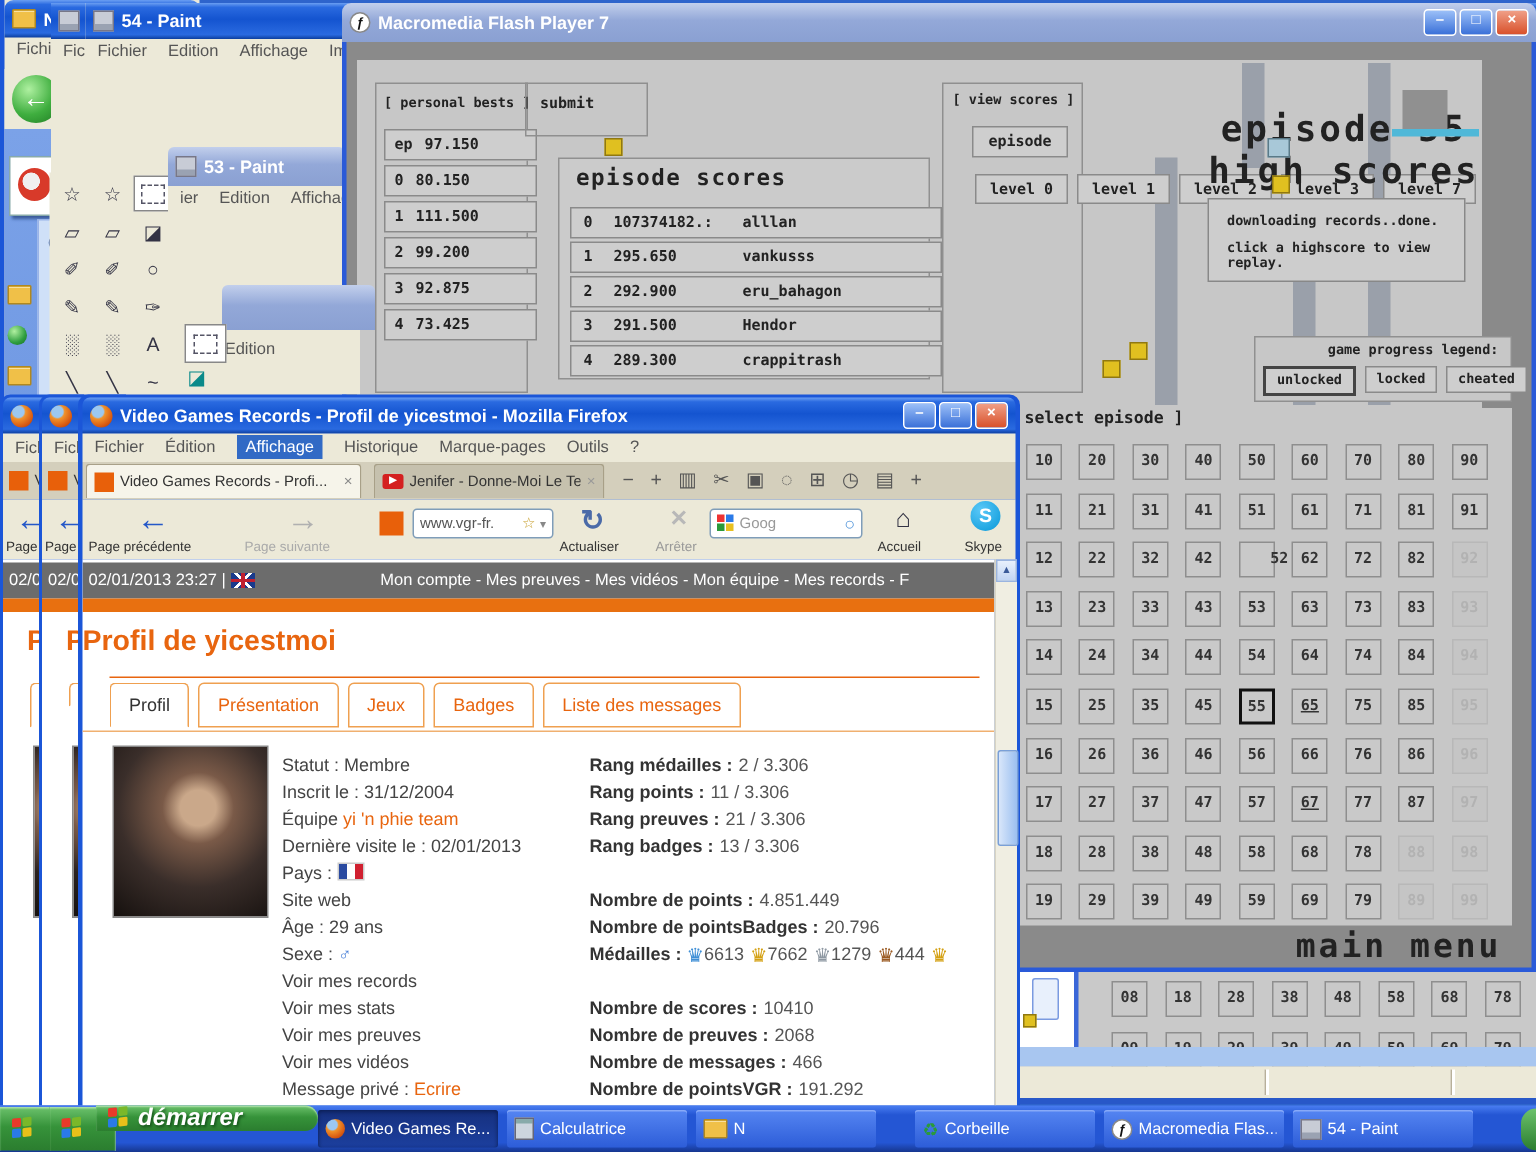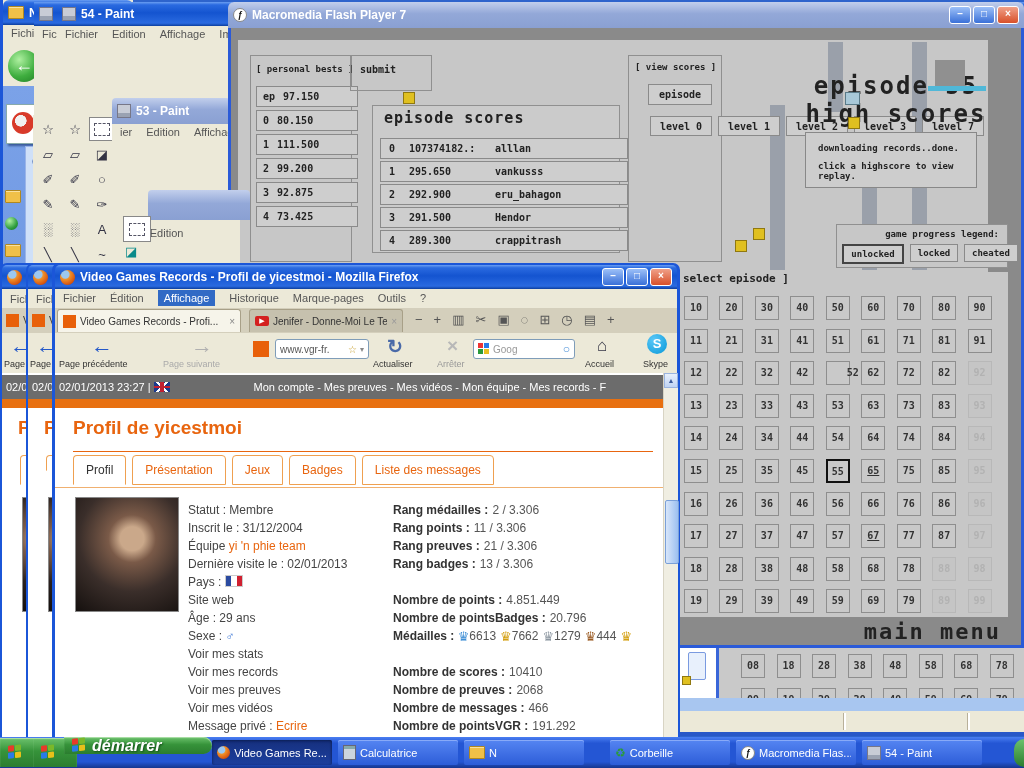--- a/index.html
+++ b/index.html
@@ -573,21 +573,21 @@
       <span class="navlbl" style="left:588px;top:26px">Skype</span>
     </div>
 
     <div class="abs" id="ffpage" style="left:3px;top:110px;width:608px;height:364px;background:#fff;overflow:hidden">
       <div class="abs" style="left:0;top:2px;width:608px;height:24px;background:#6c6c6c;display:flex;align-items:center;font-size:11px;color:#fff;padding:0 4px;box-sizing:border-box">
         <span>02/01/2013 23:27 |</span>
         <span style="width:16px;height:10px;margin-left:3px;background-color:#1a3a8c;background-image:linear-gradient(0deg,transparent 38%,#c02030 38%,#c02030 62%,transparent 62%),linear-gradient(90deg,transparent 40%,#c02030 40%,#c02030 60%,transparent 60%),linear-gradient(45deg,transparent 44%,#fff 44%,#fff 56%,transparent 56%),linear-gradient(-45deg,transparent 44%,#fff 44%,#fff 56%,transparent 56%)"></span>
         <span style="margin-left:84px;white-space:nowrap">Mon compte - Mes preuves - Mes vidéos - Mon équipe - Mes records - F</span>
       </div>
       <div class="abs" style="left:0;top:26px;width:608px;height:9px;background:#e87010"></div>
-      <div class="abs" style="left:18px;top:44px;font-size:19px;font-weight:bold;color:#e8650f">Profil de yicestmoi</div>
+      <div class="abs" style="left:0;top:44px;font-size:19px;font-weight:bold;color:#e8650f">Profil de yicestmoi</div>
       <div class="abs" style="left:18px;top:78px;width:580px;height:1px;background:#e8650f"></div>
       <div class="abs" id="page-tabs" style="left:18px;top:82px;display:flex;gap:6px">
           <div class="ptab active">Profil</div>
           <div class="ptab">Présentation</div>
           <div class="ptab">Jeux</div>
           <div class="ptab">Badges</div>
           <div class="ptab">Liste des messages</div>
         </div>
       <div class="abs" style="left:0;top:114px;width:608px;height:1px;background:#f0b070"></div>
 
@@ -596,22 +596,22 @@
       <div class="abs" id="left-col" style="left:133px;top:130px;width:200px">
         <div class="pline">Statut : Membre</div>
         <div class="pline">Inscrit le : 31/12/2004</div>
         <div class="pline"><span>Équipe </span><span class="plink">yi 'n phie team</span></div>
         <div class="pline">Dernière visite le : 02/01/2013</div>
         <div class="pline"><span>Pays :</span> <span style="display:inline-block;width:16px;height:10px;background:linear-gradient(90deg,#2a4aa0 33%,#fff 33% 66%,#d02030 66%);border:1px solid #ccc;vertical-align:-1px"></span></div>
         <div class="pline plink">Site web</div>
         <div class="pline">Âge : 29 ans</div>
         <div class="pline"><span>Sexe :</span> <span style="color:#4a80d8;font-weight:bold">♂</span></div>
         <div id="left-links">
+            <div class="pline plink">Voir mes records</div>
             <div class="pline plink">Voir mes stats</div>
-            <div class="pline plink">Voir mes records</div>
             <div class="pline plink">Voir mes preuves</div>
             <div class="pline plink">Voir mes vidéos</div>
           </div>
         <div class="pline"><span>Message privé : </span><span class="plink">Ecrire</span></div>
       </div>
 
       <div class="abs" id="right-col" style="left:338px;top:130px;width:270px">
         <div id="rangs">
             <div class="pline"><span class="plabel" style="margin-right: 4px;">Rang médailles :</span><span class="pval">2 / 3.306</span></div>
             <div class="pline"><span class="plabel" style="margin-right: 4px;">Rang points :</span><span class="pval">11 / 3.306</span></div>

